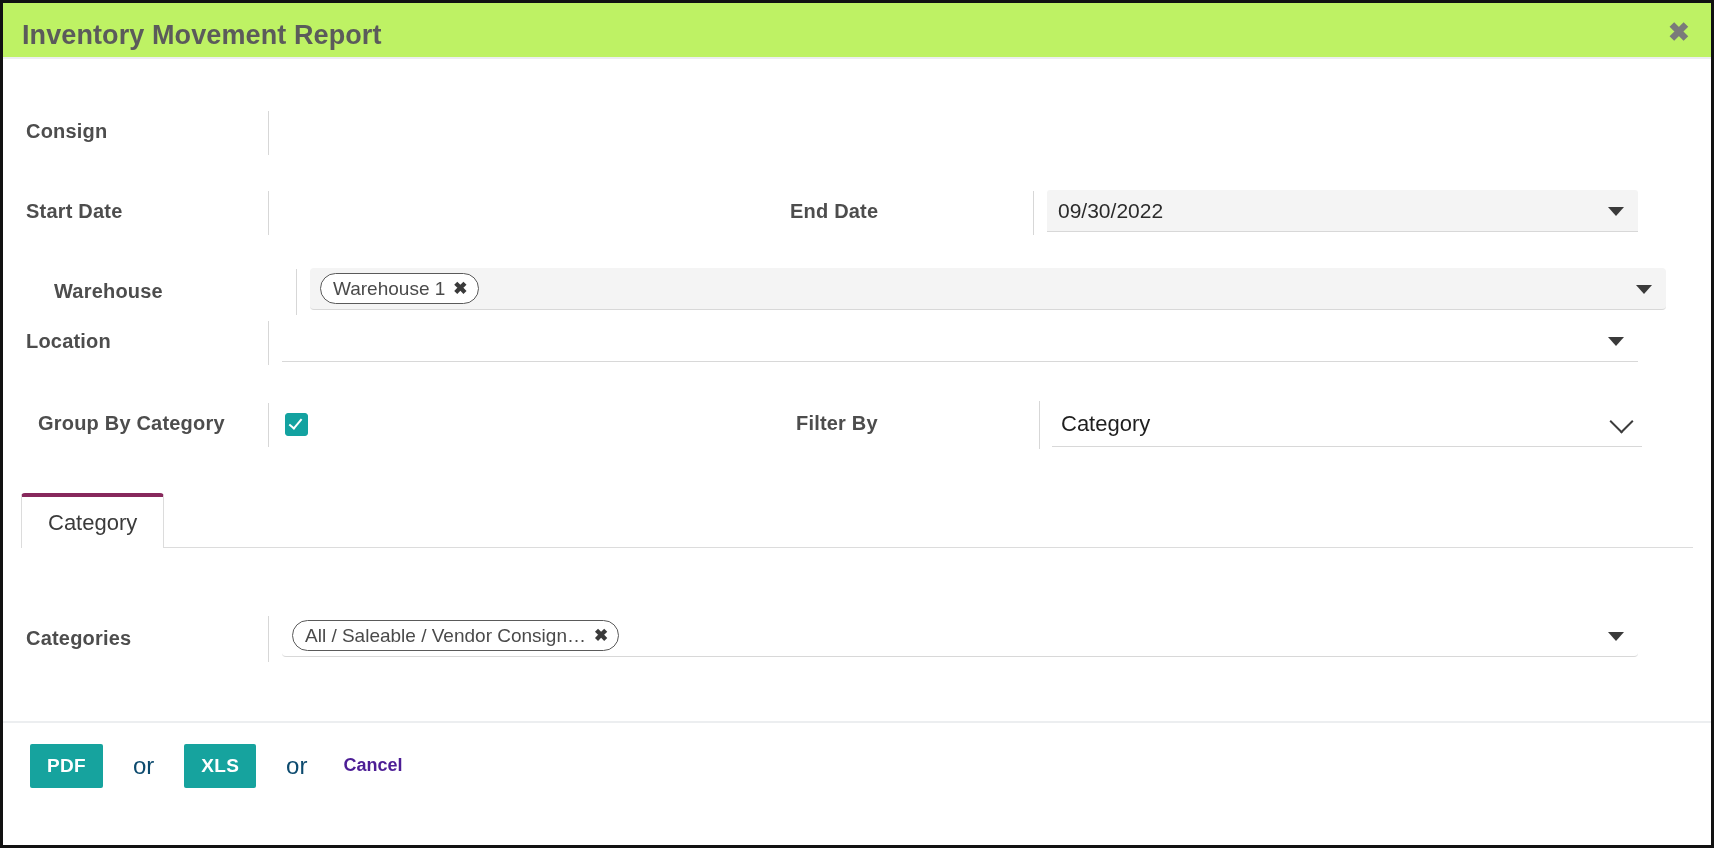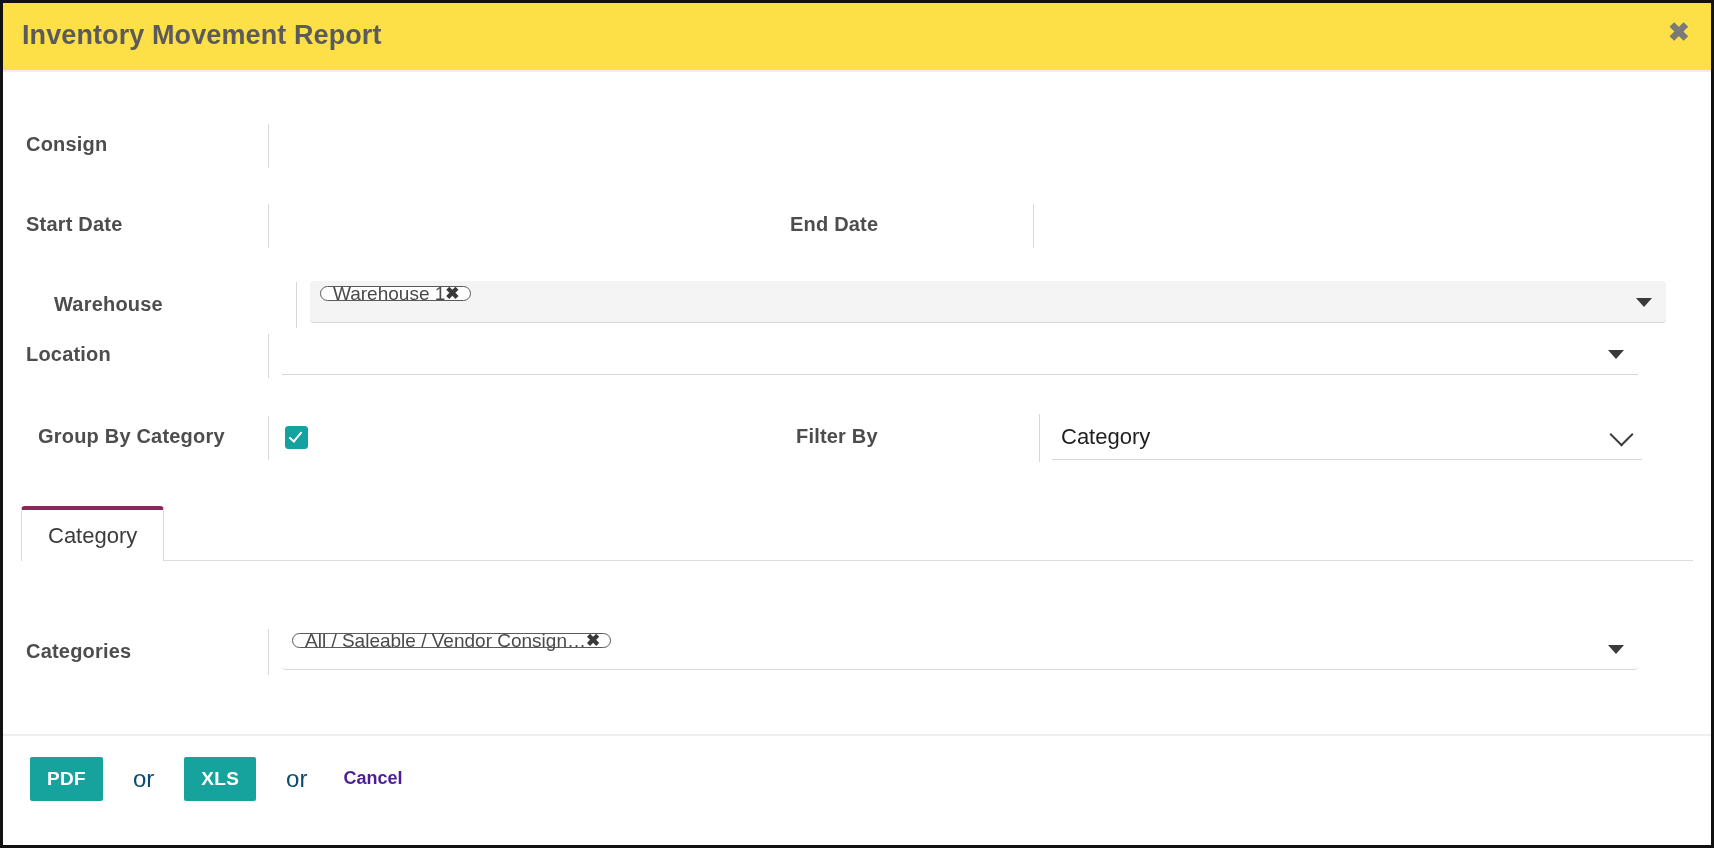--- a/index.html
+++ b/index.html
@@ -31,23 +31,23 @@
     height: 848px;
     box-sizing: border-box;
     border: 3px solid #111111;
     background: #ffffff;
   }
 
   
   .modal-header {
     position: relative;
     box-sizing: border-box;
-    height: 69px;
+    height: 56px;
     border-bottom: 2px solid #eceef0;
-    background: #fde047;
+    background: #bef264;
   }
   .modal-title {
     position: absolute;
     left: 19px;
     top: 17px;
     font-size: 27px;
     font-weight: bold;
     color: #5b5b5b;
     letter-spacing: 0.1px;
     white-space: nowrap;
@@ -147,27 +147,28 @@
     border-right: 2px solid #3c3c3c;
     border-bottom: 2px solid #3c3c3c;
     transform: rotate(45deg);
   }
 
   
   .chip {
     position: absolute;
     box-sizing: border-box;
     top: 5px;
-    height: 15px;
+    height: 31px;
     padding: 0 10px 0 12px;
     border: 1.6px solid #5a5a5a;
     border-radius: 17px;
     background: #ffffff;
     display: flex;
     align-items: center;
+    gap: 8px;
     white-space: nowrap;
   }
   .chip-label {
     font-size: 19px;
     color: #4a4a4a;
     line-height: 1;
   }
   .chip-x {
     font-size: 17px;
     font-weight: bold;
@@ -313,20 +314,24 @@
         <div class="label" style="left:23px; top:0;">Consign</div>
         <div class="sep" style="left:265px; top:4px; height:44px;"></div>
       </div>
 
       <div class="row" style="top:128px;">
         <div class="label" style="left:23px; top:0;">Start Date</div>
         <div class="sep" style="left:265px; top:4px; height:44px;"></div>
 
         <div class="label" style="left:787px; top:0;">End Date</div>
         <div class="sep" style="left:1030px; top:4px; height:44px;"></div>
+        <div class="ctl" style="left:1044px; top:3px; width:591px;">
+          <span class="ctl-text">09/30/2022</span>
+          <span class="tri-arrow"></span>
+        </div>
       </div>
 
       <div class="row" style="top:208px;margin-left:28px;">
         <div class="label" style="left:23px; top:0;">Warehouse</div>
         <div class="sep" style="left:265px; top:2px; height:46px;"></div>
         <div class="ctl" style="left:279px; top:1px; width:1356px; border-radius:4px;">
           <div class="chip" style="left:10px;">
             <span class="chip-label">Warehouse 1</span>
             <span class="chip-x">✖</span>
           </div>

